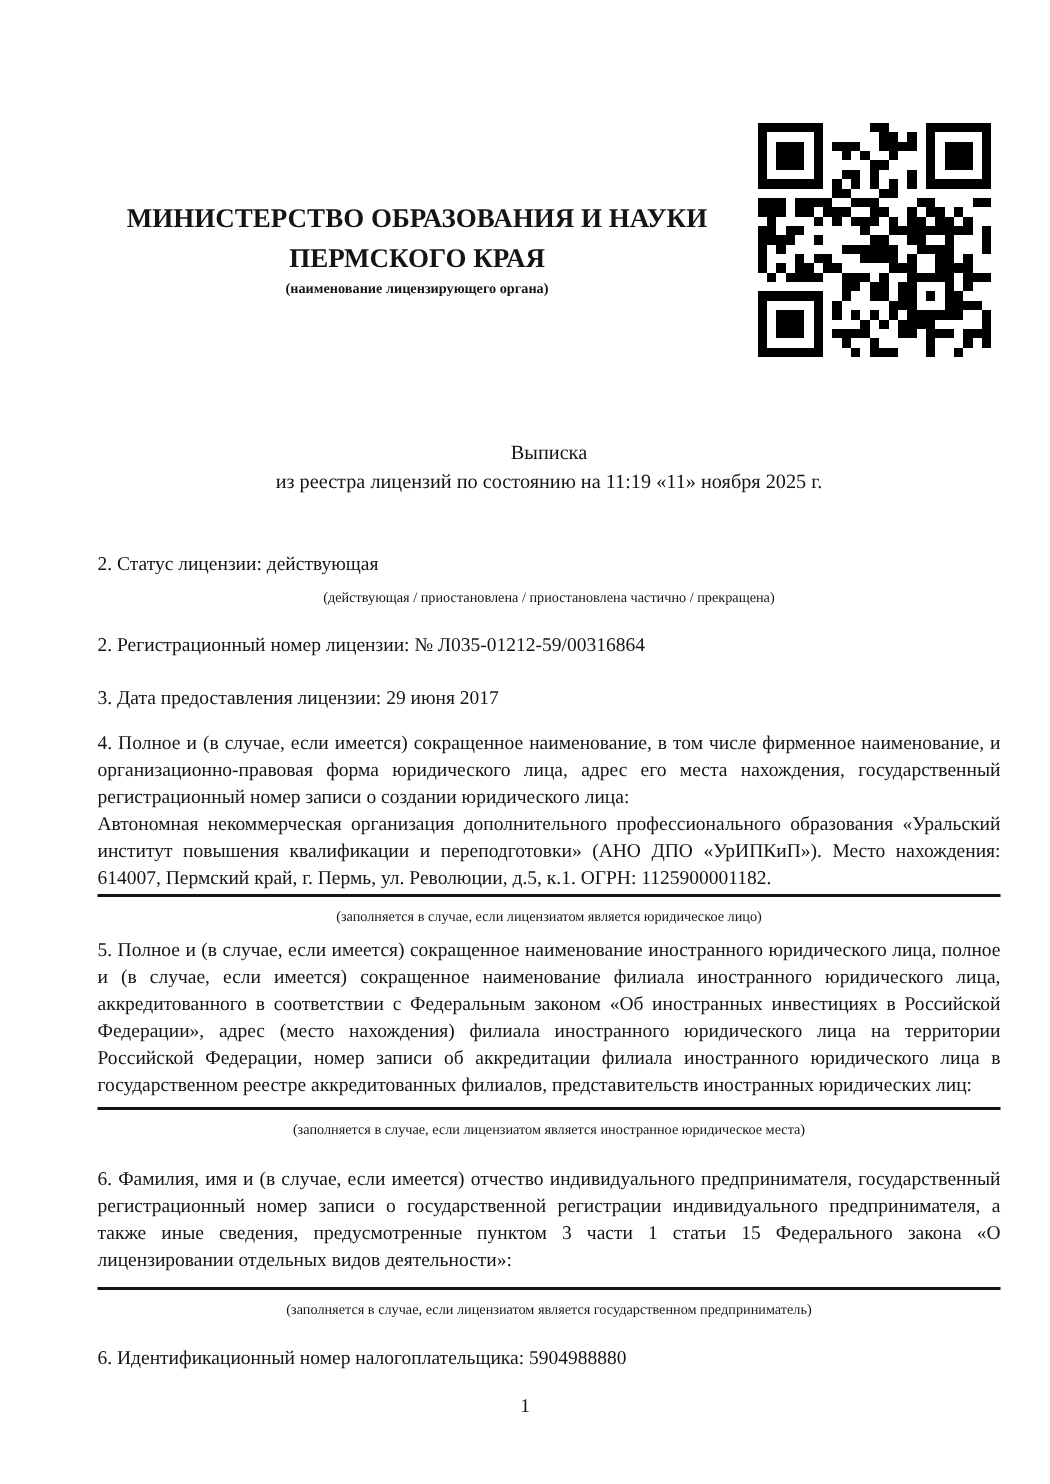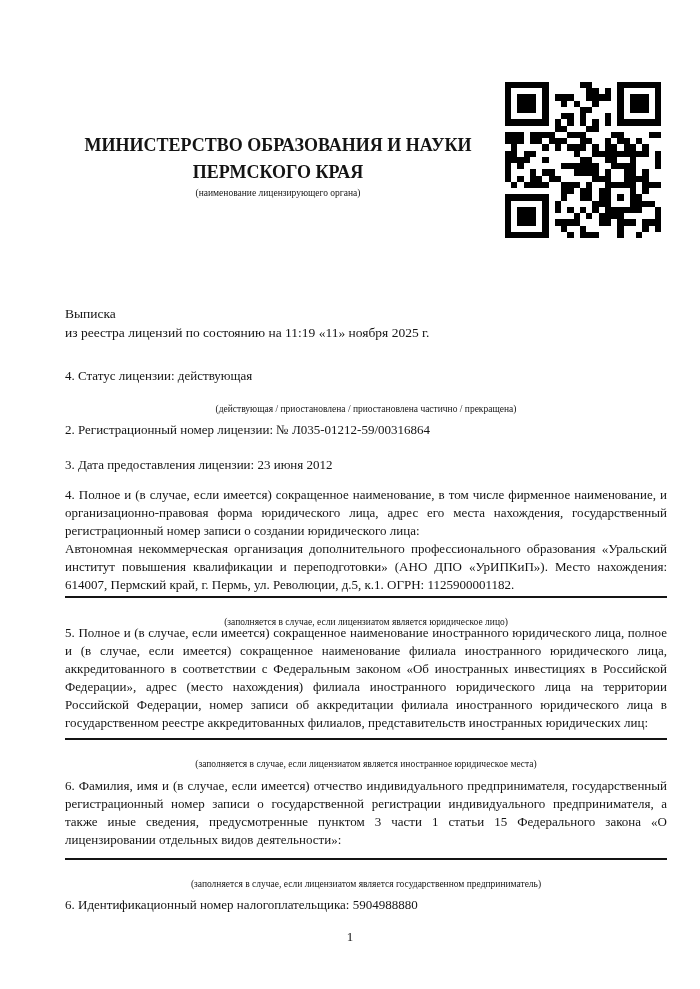--- a/index.html
+++ b/index.html
@@ -8,47 +8,47 @@
     width:700px;height:989px;
     background:#ffffff;
     color:#141414;
     font-family:"Liberation Serif", serif;
     overflow:hidden;
   }
   .ministry{
     position:absolute;top:132px;left:65px;width:426px;
     text-align:center;font-weight:bold;font-size:18px;line-height:27px;
   }
-  .ministry .caption{font-weight:normal;margin-top:1px;}
+  .ministry .caption{font-weight:bold;margin-top:1px;}
   .qr{
     position:absolute;top:82px;left:505px;width:156px;height:156px;
   }
   .qr svg{display:block;}
   .doc-title{
-    position:absolute;top:304px;left:65px;width:602px;
-    text-align:left;font-size:13.5px;line-height:19px;
+    position:absolute;top:292px;left:65px;width:602px;
+    text-align:center;font-size:13.5px;line-height:19px;
   }
   .item{
     position:absolute;left:65px;width:602px;
     font-size:13px;line-height:18px;
   }
   .just{text-align:justify;}
   .i1{top:367px}
   .i2{top:421px}
   .i3{top:456px}
   .i4{top:486px}
   .i5{top:624px}
   .i6{top:777px}
   .i7{top:896px}
   .rule{border-top:2px solid #141414;height:0;}
   .i4 .rule{margin-top:2px;}
   .i5 .rule{margin-top:6px;}
   .i6 .rule{margin-top:9px;}
   .caption{
-    text-align:center;font-size:9.5px;line-height:12px;margin-top:18px;
+    text-align:center;font-size:9.5px;line-height:12px;margin-top:8px;
     font-weight:normal;
   }
   .page-num{
     position:absolute;top:928px;left:0;width:700px;
     text-align:center;font-size:13px;line-height:18px;
   }
 </style>
 </head>
 <body>
 
@@ -379,30 +379,30 @@
         <rect x="21" y="24" width="1" height="1"></rect>
       </svg>
   </div>
 
   <div class="doc-title">
     <div>Выписка</div>
     <div>из реестра лицензий по состоянию на 11:19 «11» ноября 2025 г.</div>
   </div>
 
   <div class="item i1">
-    <div>4. Статус лицензии: действующая</div>
+    <div>2. Статус лицензии: действующая</div>
     <div class="caption">(действующая / приостановлена / приостановлена частично / прекращена)</div>
   </div>
 
   <div class="item i2">
     <div>2. Регистрационный номер лицензии: № Л035-01212-59/00316864</div>
   </div>
 
   <div class="item i3">
-    <div>3. Дата предоставления лицензии: 23 июня 2012</div>
+    <div>3. Дата предоставления лицензии: 29 июня 2017</div>
   </div>
 
   <div class="item i4">
     <div class="just">4. Полное и (в случае, если имеется) сокращенное наименование, в том числе фирменное наименование, и организационно-правовая форма юридического лица, адрес его места нахождения, государственный регистрационный номер записи о создании юридического лица:</div>
     <div class="just">Автономная некоммерческая организация дополнительного профессионального образования «Уральский институт повышения квалификации и переподготовки» (АНО ДПО «УрИПКиП»). Место нахождения: 614007, Пермский край, г. Пермь, ул. Революции, д.5, к.1. ОГРН: 1125900001182.</div>
     <div class="rule"></div>
     <div class="caption">(заполняется в случае, если лицензиатом является юридическое лицо)</div>
   </div>
 
   <div class="item i5">

